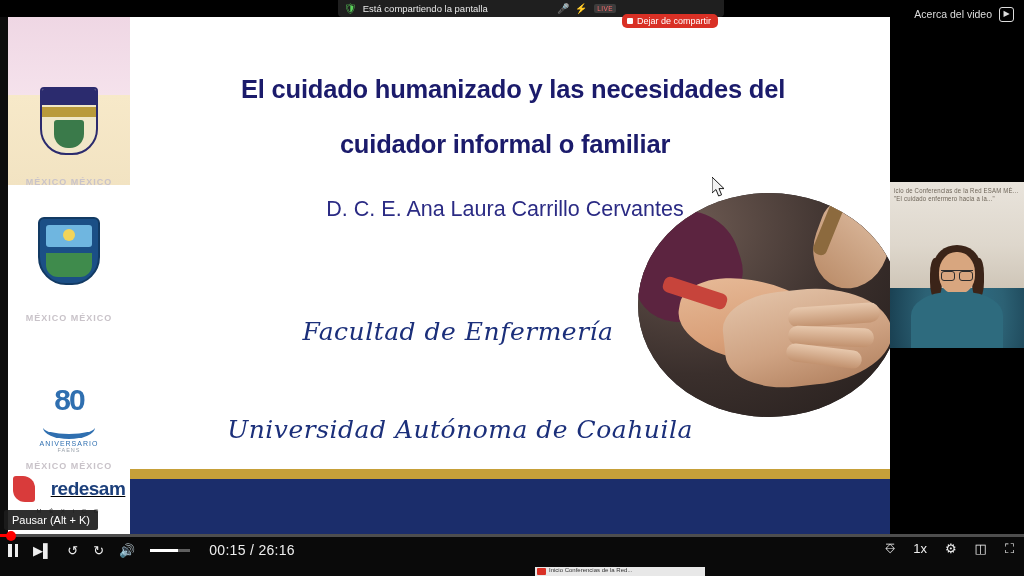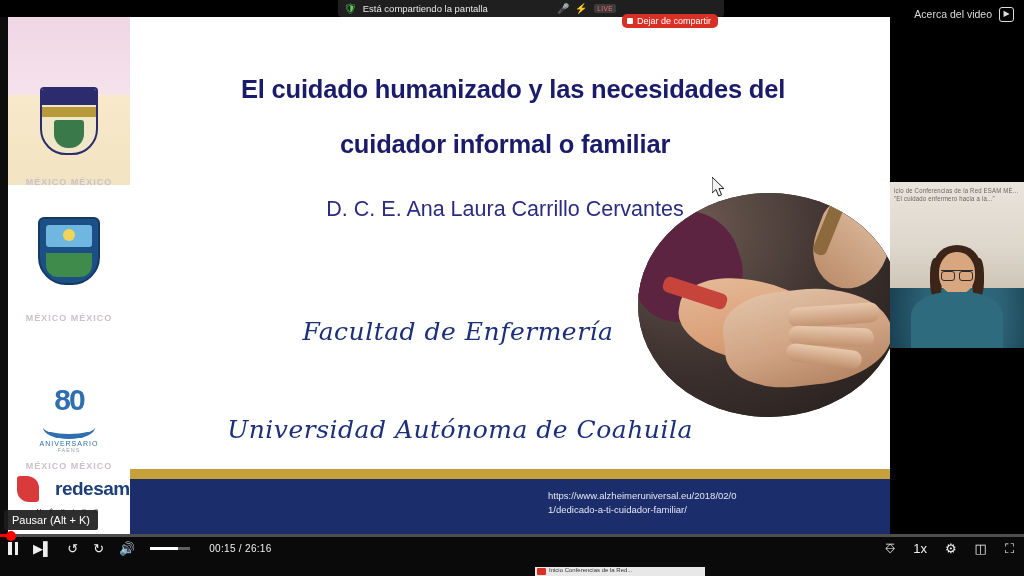--- a/index.html
+++ b/index.html
@@ -385,22 +385,23 @@
     letter-spacing: 1px;
   }
   
   .redesam {
     position: relative;
     width: 104px;
     height: 34px;
     margin: 0 auto;
     display: flex;
     align-items: center;
-    justify-content: space-between;
+    justify-content: center;
     gap: 16px;
+    text-decoration: underline;
   }
   .redesam .mark {
     width: 22px; height: 26px;
     background: #d93b3b;
     border-radius: 3px 12px 3px 12px;
     flex: 0 0 auto;
   }
   .redesam .word {
     color: #1c3f7a;
     font-size: 19px;
@@ -632,21 +633,21 @@
   }
   .ctrl-icon {
     font-size: 13px;
     line-height: 1;
     color: #eee;
     display: inline-flex;
     align-items: center;
   }
   #time-display {
     color: #eee;
-    font-size: 10px;
+    font-size: 14px;
     letter-spacing: .3px;
     margin-left: 4px;
   }
   #vol-bar {
     width: 40px;
     height: 3px;
     background: rgba(255,255,255,.35);
     position: relative;
   }
   #vol-bar:after {
@@ -772,24 +773,20 @@
           <div class="finger f3"></div>
         </div>
 
         <div id="fac1" class="script-line">Facultad de Enfermería</div>
         <div id="fac3" class="script-line">Universidad Autónoma de Coahuila</div>
       </div>
 
       <div class="bar-accentline"></div>
       <div class="bar-gold"></div>
       <div class="bar-navy"></div>
-      <div id="credit">
-        <div>https://www.alzheimeruniversal.eu/2018/02/0</div>
-        <div>1/dedicado-a-ti-cuidador-familiar/</div>
-      </div>
     </div>
 
     <svg id="cursor" width="16" height="22" viewBox="0 0 16 22">
       <polygon points="0,0 0,16 4,12.5 6.6,19 9.6,17.8 7,11.6 12,11.6" fill="#f2f2f2" stroke="#1a1a1a" stroke-width="1"></polygon>
     </svg>
   </div>
 
   <div id="right-panel">
     <div class="yt-link">
       <span>Acerca del video</span>

